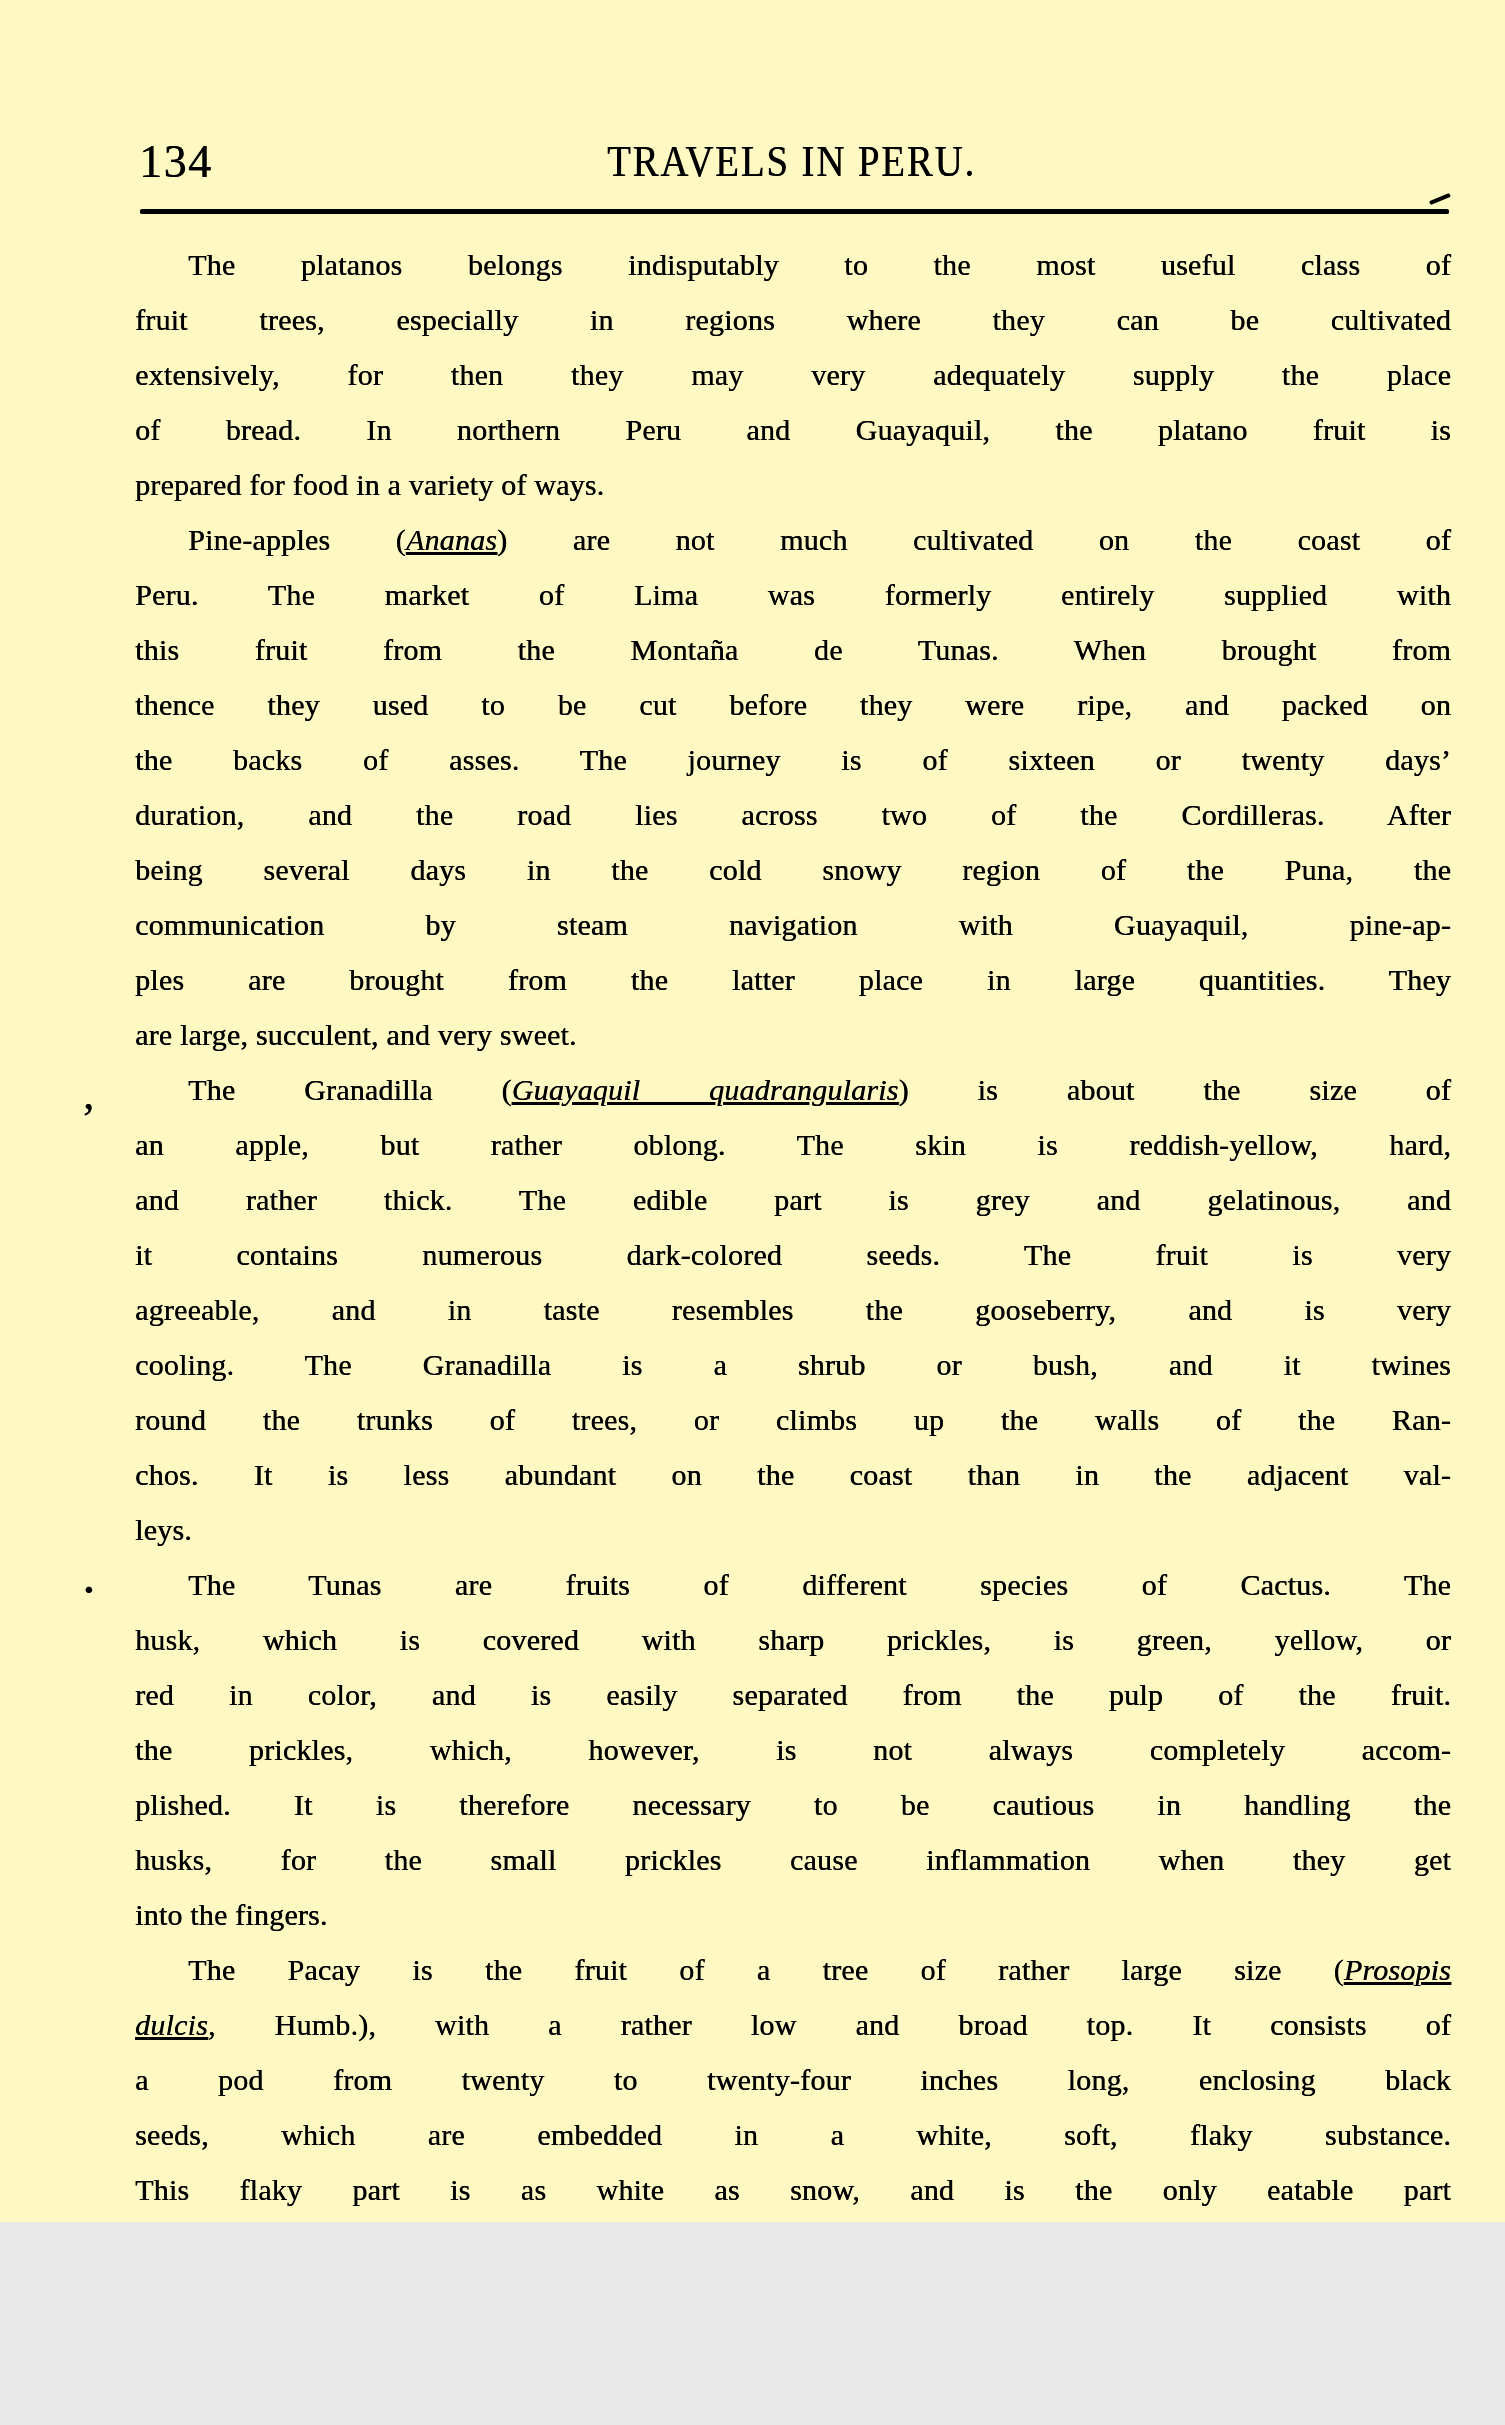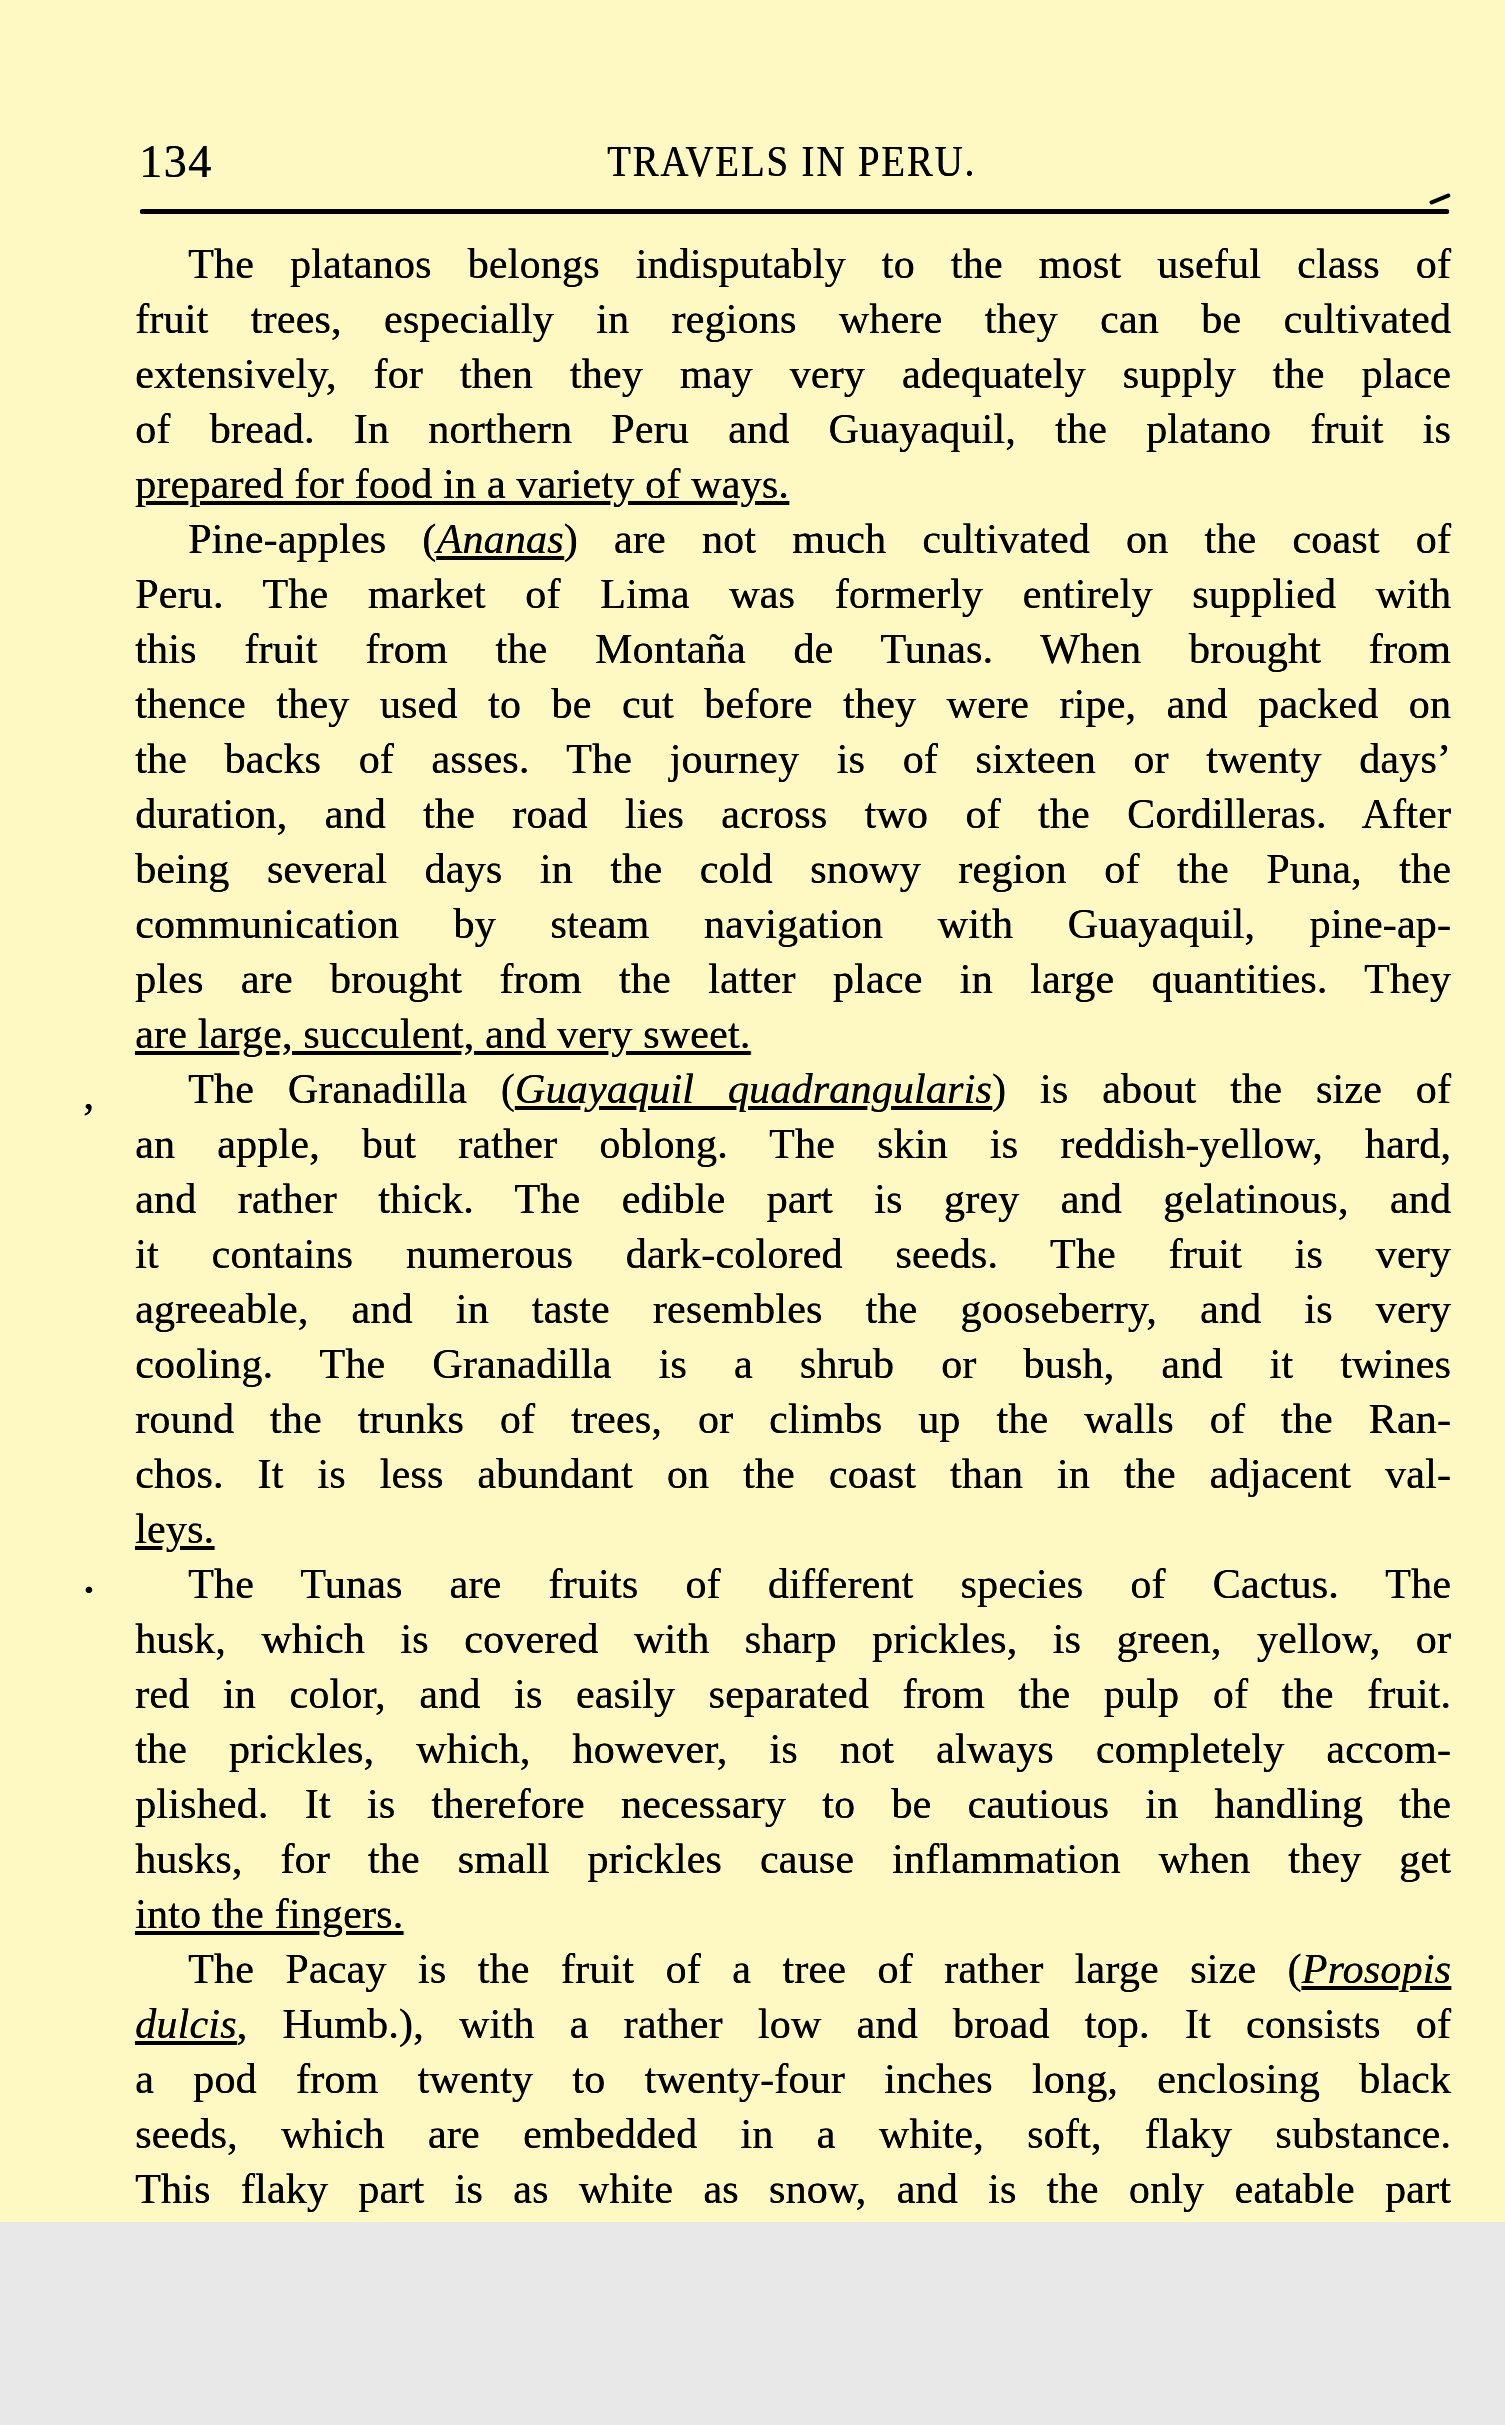--- a/index.html
+++ b/index.html
@@ -37,33 +37,33 @@
   }
   .head-rule-tick{
     position:absolute;left:1429px;top:197px;
     width:22px;height:4.4px;background:#000;
     transform:rotate(-22deg);
     border-radius:1.5px;
   }
   
   .page-text{
     position:absolute;left:135px;top:237px;width:1316px;
-    font-size:42px;line-height:55px;
+    font-size:30px;line-height:55px;
     letter-spacing:0.2px;
     text-shadow:0.4px 0 0 #000;
   }
   .para{margin:0;}
   .ln{
     text-align:justify;
     text-align-last:justify;
     text-justify:inter-word;
     min-height:55px;
   }
   .ln.ind{text-indent:53px;}
-  .ln.end{text-align-last:left;text-decoration:underline;}
+  .ln.end{text-align-last:left;}
   .ln i{font-style:italic;text-decoration:underline;}
   
   .margin-comma{
     position:absolute;left:83px;top:1067px;
     font-size:44px;line-height:55px;
     text-shadow:0.4px 0 0 #000;
   }
   .margin-dot{
     position:absolute;left:80px;top:1562px;
     font-size:52px;line-height:55px;

